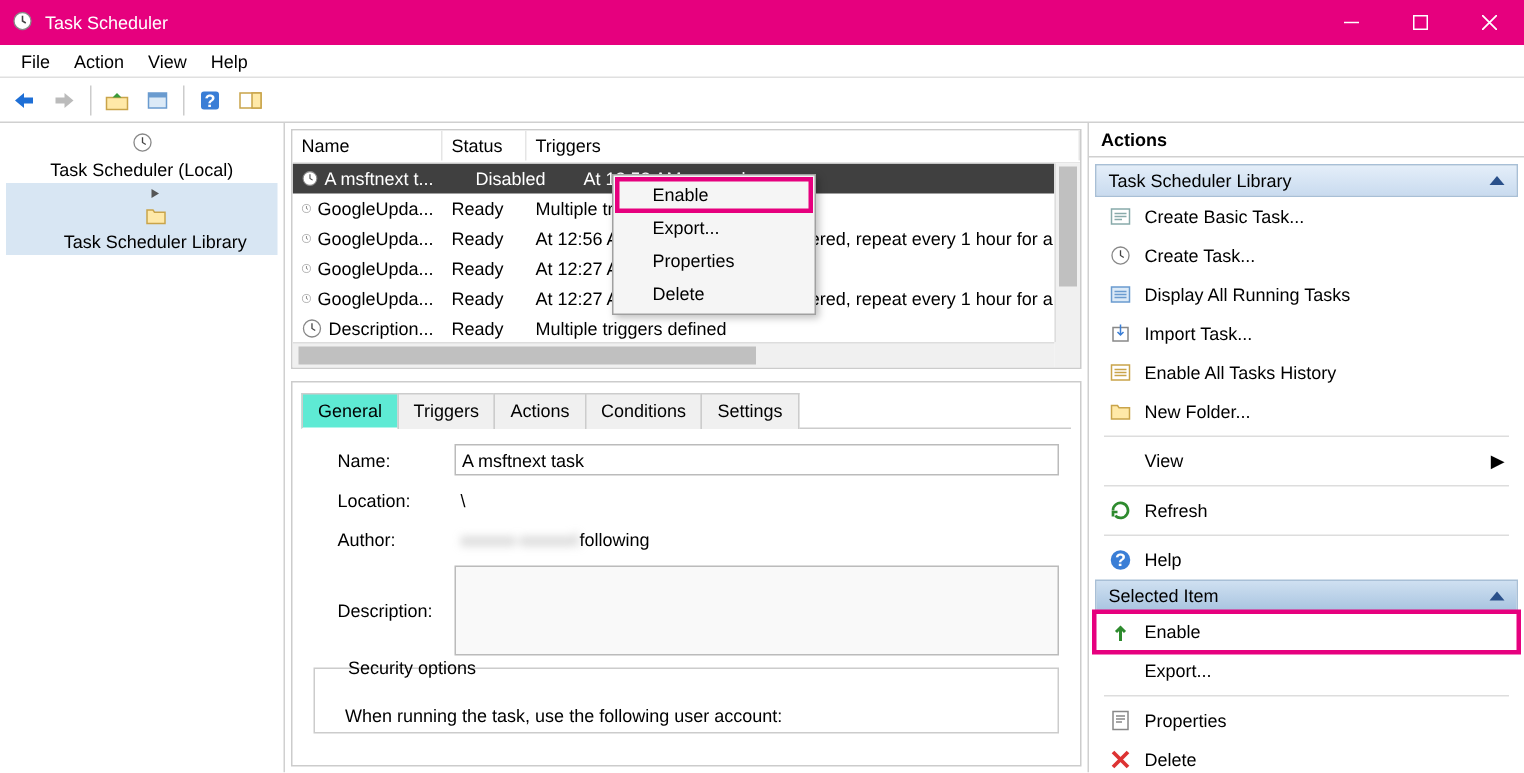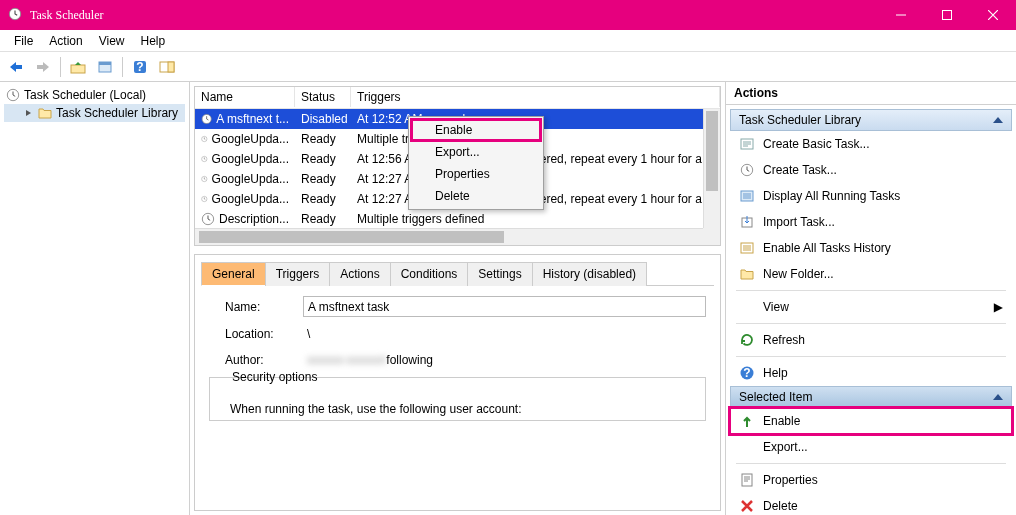--- a/index.html
+++ b/index.html
@@ -1,58 +1,58 @@
 <!DOCTYPE html>
 <html><head>
 <meta charset="utf-8">
 <style>
 * { box-sizing: border-box; margin: 0; padding: 0; font-family: 'Segoe UI', Tahoma, sans-serif; font-size: 12px; }
 body { background: #fff; width: 1016px; height: 515px; overflow: hidden; position: relative; }
 
 .titlebar { height: 30px; background: #e6007e; display: flex; align-items: center; color: #fff; padding-left: 8px; }
 .titlebar .app-icon { width: 16px; height: 16px; margin-right: 6px; }
-.titlebar .title { flex: 1; font-size: 12px; font-family: Liberation Serif, serif; }
+.titlebar .title { flex: 1; font-size: 12px; }
 .titlebar .win-btn { width: 46px; height: 30px; display: flex; align-items: center; justify-content: center; color: #fff; }
 
 .menubar { height: 22px; background: #fff; display: flex; align-items: center; padding: 0 6px; border-bottom: 1px solid #e0e0e0; }
 .menubar .menu-item { padding: 2px 8px; }
 
 .toolbar { height: 30px; background: #fff; display: flex; align-items: center; padding: 0 4px; gap: 3px; border-bottom: 1px solid #d0d0d0; }
 .toolbar .tool { width: 24px; height: 24px; display:flex; align-items:center; justify-content:center; border:1px solid transparent; }
 .toolbar .sep { width:1px; height:20px; background:#ccc; margin:0 2px; }
 
 .main-area { position:absolute; top:82px; left:0; right:0; bottom:0; display:flex; }
 
 .tree-panel { width:190px; border-right:1px solid #d0d0d0; padding:4px; }
-.tree-row { padding:2px 2px; display:flex; align-items:center; gap:4px; white-space: nowrap; }
+.tree-row { padding:2px 2px; display:flex; align-items:center; gap:4px; white-space: nowrap; flex-direction: column; }
 .tree-row.indent { padding-left: 20px; }
 .tree-row.sel { background:#d8e6f3; }
 
 .center-panel { flex:1; display:flex; flex-direction:column; border-right:1px solid #d0d0d0; padding:4px; position:relative; min-width:0; }
 
 .task-list { border:1px solid #ccc; height:160px; position:relative; overflow:hidden; }
 .task-list .header { display:flex; background:#fff; border-bottom:1px solid #e5e5e5; height:22px; align-items:flex-start; }
 .task-list .header .col { padding:3px 6px; border-right:1px solid #e5e5e5; }
 .task-list .rows { position:absolute; top:22px; left:0; right:17px; bottom:17px; overflow:hidden; }
 .task-row { display:flex; height:20px; align-items:center; }
-.task-row.selected { background:#1d4ed8; color:#fff; }
+.task-row.selected { background:#404040; color:#fff;gap:16px; }
 .task-row .cell { padding:0 6px; white-space:nowrap; overflow:hidden; display:flex; align-items:center; gap:4px; }
 .col-name { width:100px; flex:0 0 100px; }
 .col-status { width:56px; flex:0 0 56px; }
 .col-triggers { flex:1; }
 .task-list .vscroll { position:absolute; right:0; top:22px; bottom:17px; width:17px; background:#f0f0f0; border-left:1px solid #ddd; }
 .task-list .vscroll .thumb { position:absolute; left:2px; right:2px; top:2px; height:80px; background:#c0c0c0; }
 .task-list .hscroll { position:absolute; left:0; right:17px; bottom:0; height:17px; background:#f0f0f0; border-top:1px solid #ddd; }
 .task-list .hscroll .thumb { position:absolute; top:2px; bottom:2px; left:4px; width:60%; background:#c0c0c0; }
 .task-list .corner { position:absolute; right:0; bottom:0; width:17px; height:17px; background:#f0f0f0; }
 
 .details-panel { flex:1; margin-top:8px; border:1px solid #ccc; padding:6px; overflow:hidden; position:relative; }
 .tabs { display:flex; border-bottom:1px solid #ccc; }
 .tab { padding:4px 10px; border:1px solid #ccc; border-bottom:none; margin-right:-1px; background:#f0f0f0; position:relative; top:1px; }
-.tab.active { background:#fdba74; border-bottom:1px solid #fff; }
+.tab.active { background:#5eead4; border-bottom:1px solid #fff; }
 .form { padding:10px 8px; }
 .form-row { display:flex; align-items:center; margin-bottom:8px;margin-left:16px; }
 .form-row label { width:78px; }
 .form-row .val { flex:1; padding:2px 4px; }
 .form-row input.val { border:1px solid #bbb; height:21px; }
 .form-row textarea.val { border:1px solid #bbb; height:60px; resize:none; background:#f9f9f9; }
 .fieldset { border:1px solid #ccc; padding:10px 20px 4px; margin-top:6px; }
 .fieldset .legend { position:relative; top:-18px; left:-2px; background:#fff; padding:0 4px; display:inline-block; height:0; }
 
 .actions-panel { width:290px; display:flex; flex-direction:column; }
@@ -259,34 +259,37 @@
       <div class="ctx-item">Delete</div>
     </div>
 
     <div class="details-panel">
       <div class="tabs">
         <div class="tab active">General</div>
         <div class="tab">Triggers</div>
         <div class="tab">Actions</div>
         <div class="tab">Conditions</div>
         <div class="tab">Settings</div>
-        <div class="tab">History (disabled)</div>
       </div>
       <div class="form">
         <div class="form-row">
             <label>Name:</label>
             <input class="val" value="A msftnext task" style="">
           </div>
         <div class="form-row">
             <label>Location:</label>
             <span class="val">\</span>
           </div>
         <div class="form-row">
             <label>Author:</label>
             <span class="val"><span style="filter:blur(3px);color:#999">xxxxxx-xxxxxx\</span><span>following</span></span>
+          </div>
+        <div class="form-row">
+            <label>Description:</label>
+            <textarea class="val" style=""></textarea>
           </div>
         <div class="fieldset">
           <span class="legend">Security options</span>
           <div>When running the task, use the following user account:</div>
         </div>
       </div>
     </div>
   </div>
 
   <div class="actions-panel">

